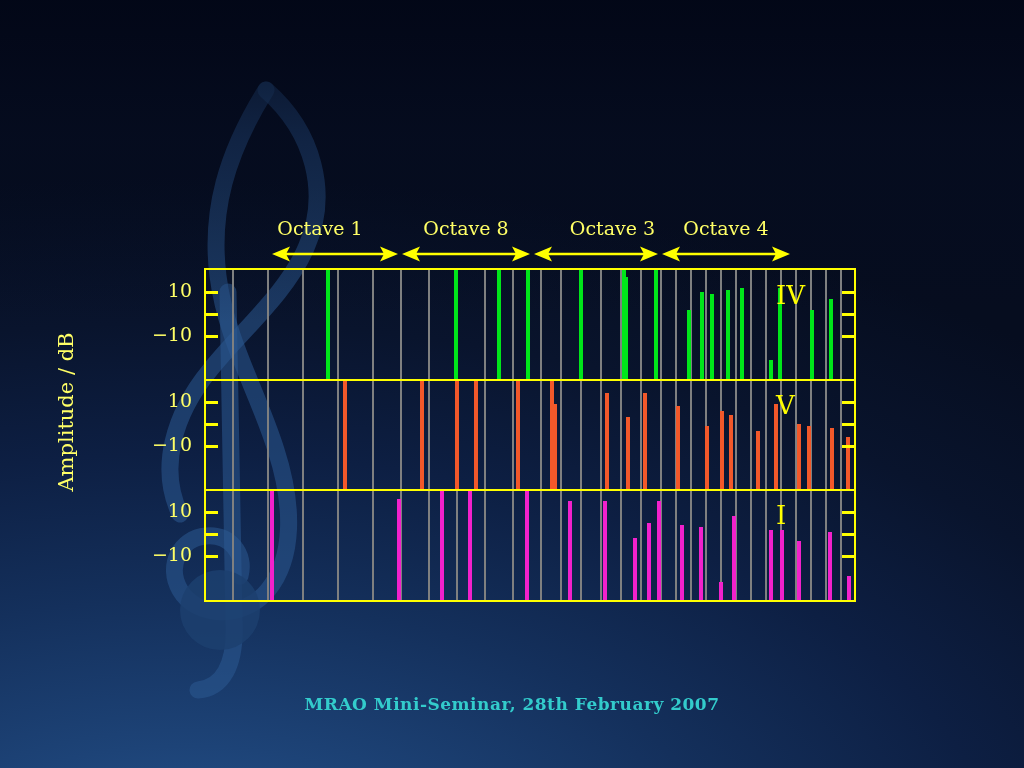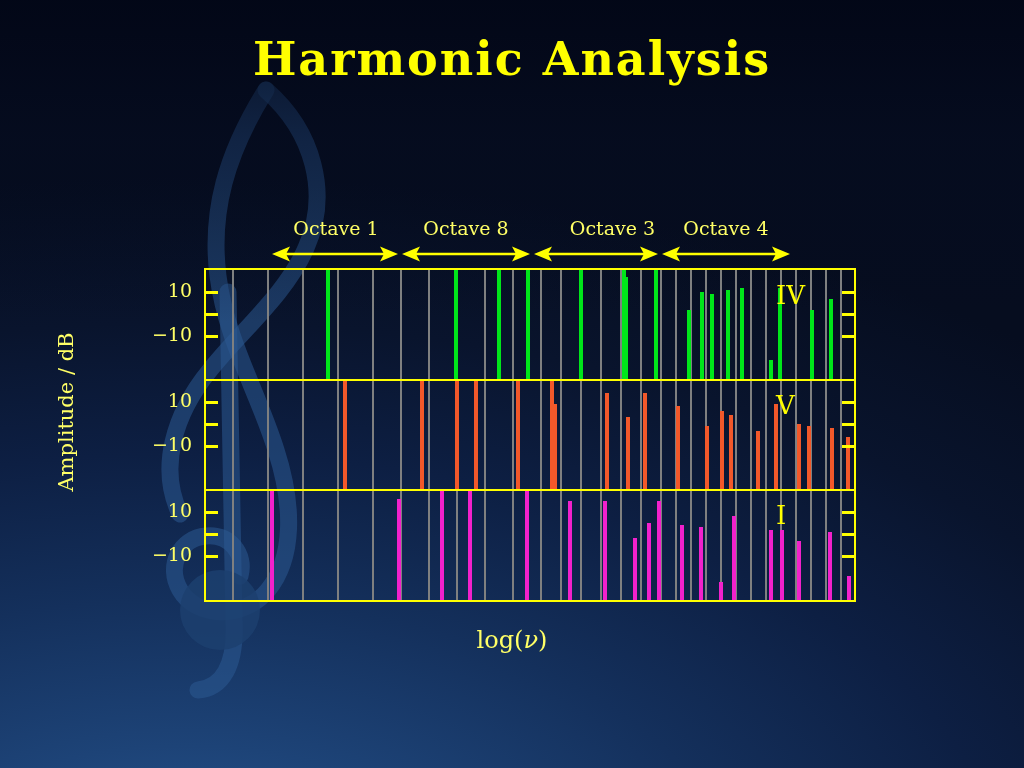--- a/index.html
+++ b/index.html
@@ -172,24 +172,23 @@
     <g fill="none" stroke="#2c5a92" stroke-opacity="0.55" stroke-width="17" stroke-linecap="round">
       <path d="M148 28 C108 92 92 150 100 214 C108 278 140 330 158 388 C176 444 176 496 150 528 C126 558 78 556 62 528 C48 504 62 476 88 474 C112 472 128 492 122 514"></path>
       <path d="M148 28 C196 70 212 132 188 186 C168 232 124 268 92 308 C56 352 40 406 62 452"></path>
       <path d="M110 230 L116 560 C118 604 104 626 80 628"></path>
     </g>
     <circle cx="102" cy="548" r="40" fill="#1c3f6e" fill-opacity="0.85"></circle>
   </svg>
 
   <div id="bg-vignette"></div>
 
-  <div id="title">Harmonic Analysis</div>
 
   <div id="octave-group">
-      <div class="octave-label" style="left: 246px; width: 180px;">Octave 1</div>
+      <div class="octave-label" style="left: 230px; width: 180px;">Octave 1</div>
       <svg class="octave-arrow" width="126" height="16" viewBox="0 0 126 16" style="left: 272px;">
         <line x1="8" y1="8" x2="118" y2="8" stroke="#ffff00" stroke-width="2.5"></line>
         <path d="M0 8 L18 0.5 L14 8 L18 15.5 Z" fill="#ffff00"></path>
         <path d="M126 8 L108 0.5 L112 8 L108 15.5 Z" fill="#ffff00"></path>
       </svg>
       <div class="octave-label" style="left: 376px; width: 180px;">Octave 8</div>
       <svg class="octave-arrow" width="128" height="16" viewBox="0 0 128 16" style="left: 402px;">
         <line x1="8" y1="8" x2="120" y2="8" stroke="#ffff00" stroke-width="2.5"></line>
         <path d="M0 8 L18 0.5 L14 8 L18 15.5 Z" fill="#ffff00"></path>
         <path d="M128 8 L110 0.5 L114 8 L110 15.5 Z" fill="#ffff00"></path>
@@ -390,16 +389,16 @@
       <div class="tick tick-l" style="top: 445px;"></div>
       <div class="tick tick-r" style="top: 445px;"></div>
       <div class="tick tick-l" style="top: 511px;"></div>
       <div class="tick tick-r" style="top: 511px;"></div>
       <div class="tick tick-l" style="top: 533px;"></div>
       <div class="tick tick-r" style="top: 533px;"></div>
       <div class="tick tick-l" style="top: 555px;"></div>
       <div class="tick tick-r" style="top: 555px;"></div>
     </div>
 
-  <div id="xlabel"><span>log(</span><span style="font-style: italic;">ν</span><span>)</span></div>
-
+
+  <div id="footer">MRAO Mini-Seminar, 28th February 2007</div>
 
 </div>
 
 </body></html>

